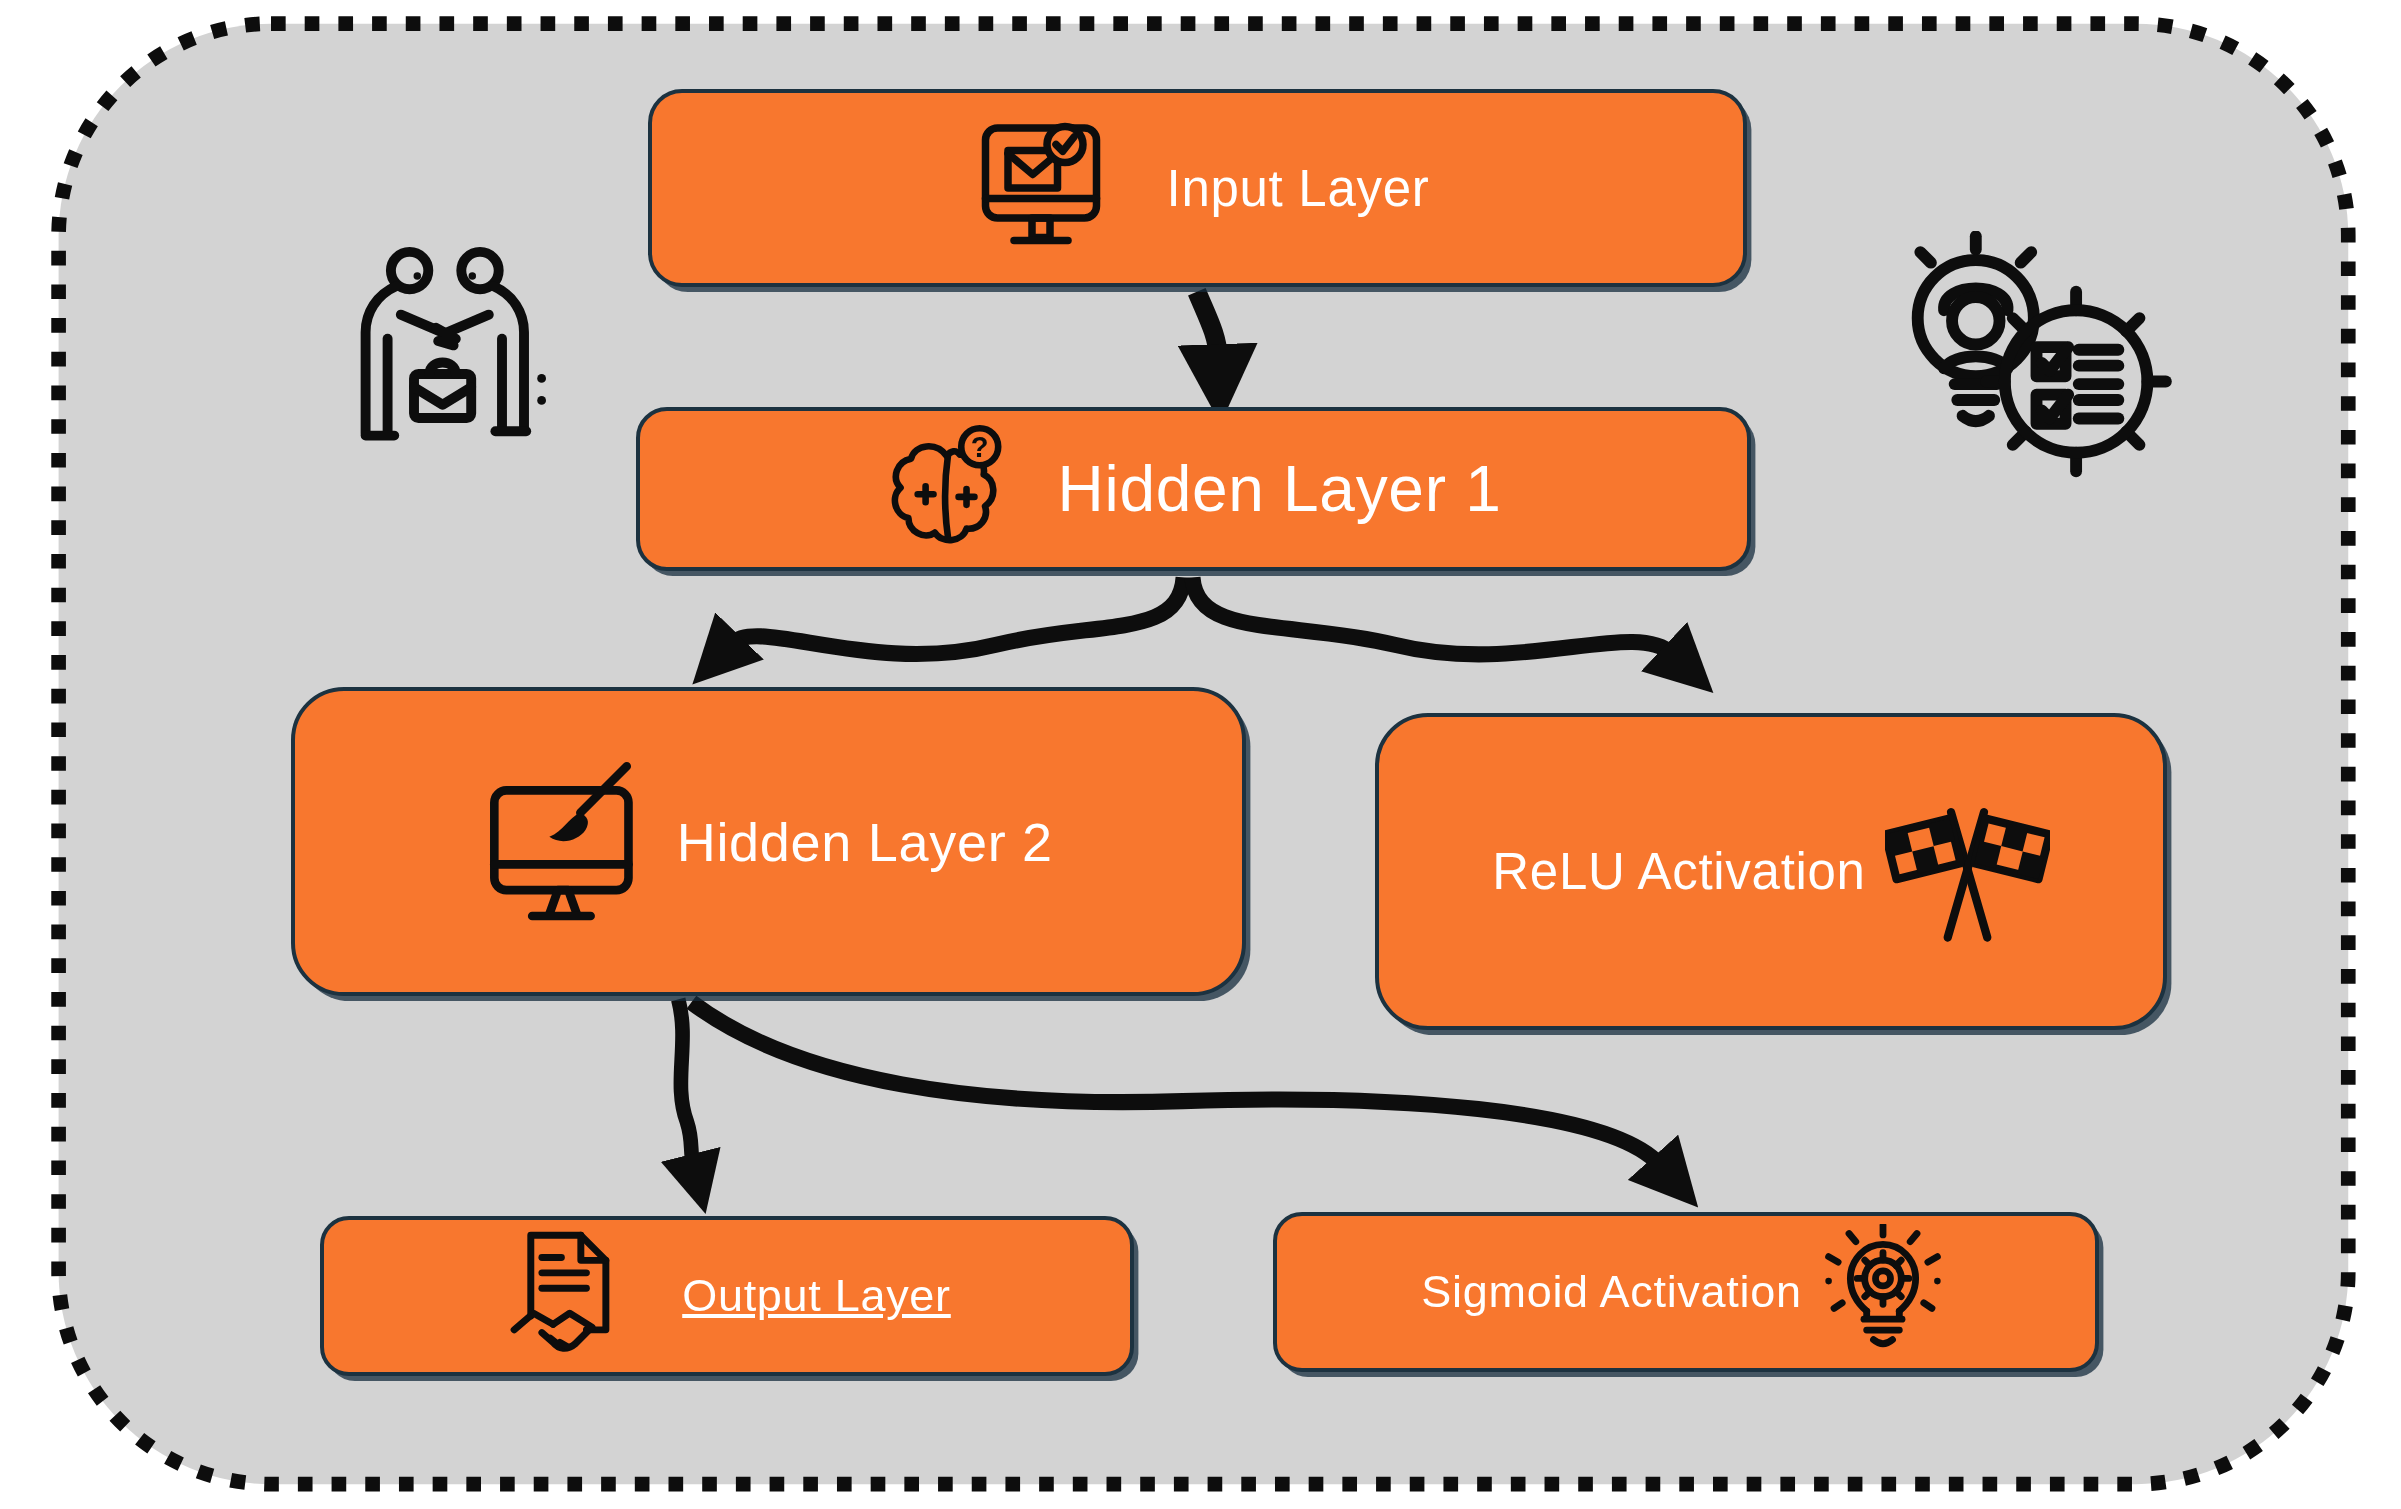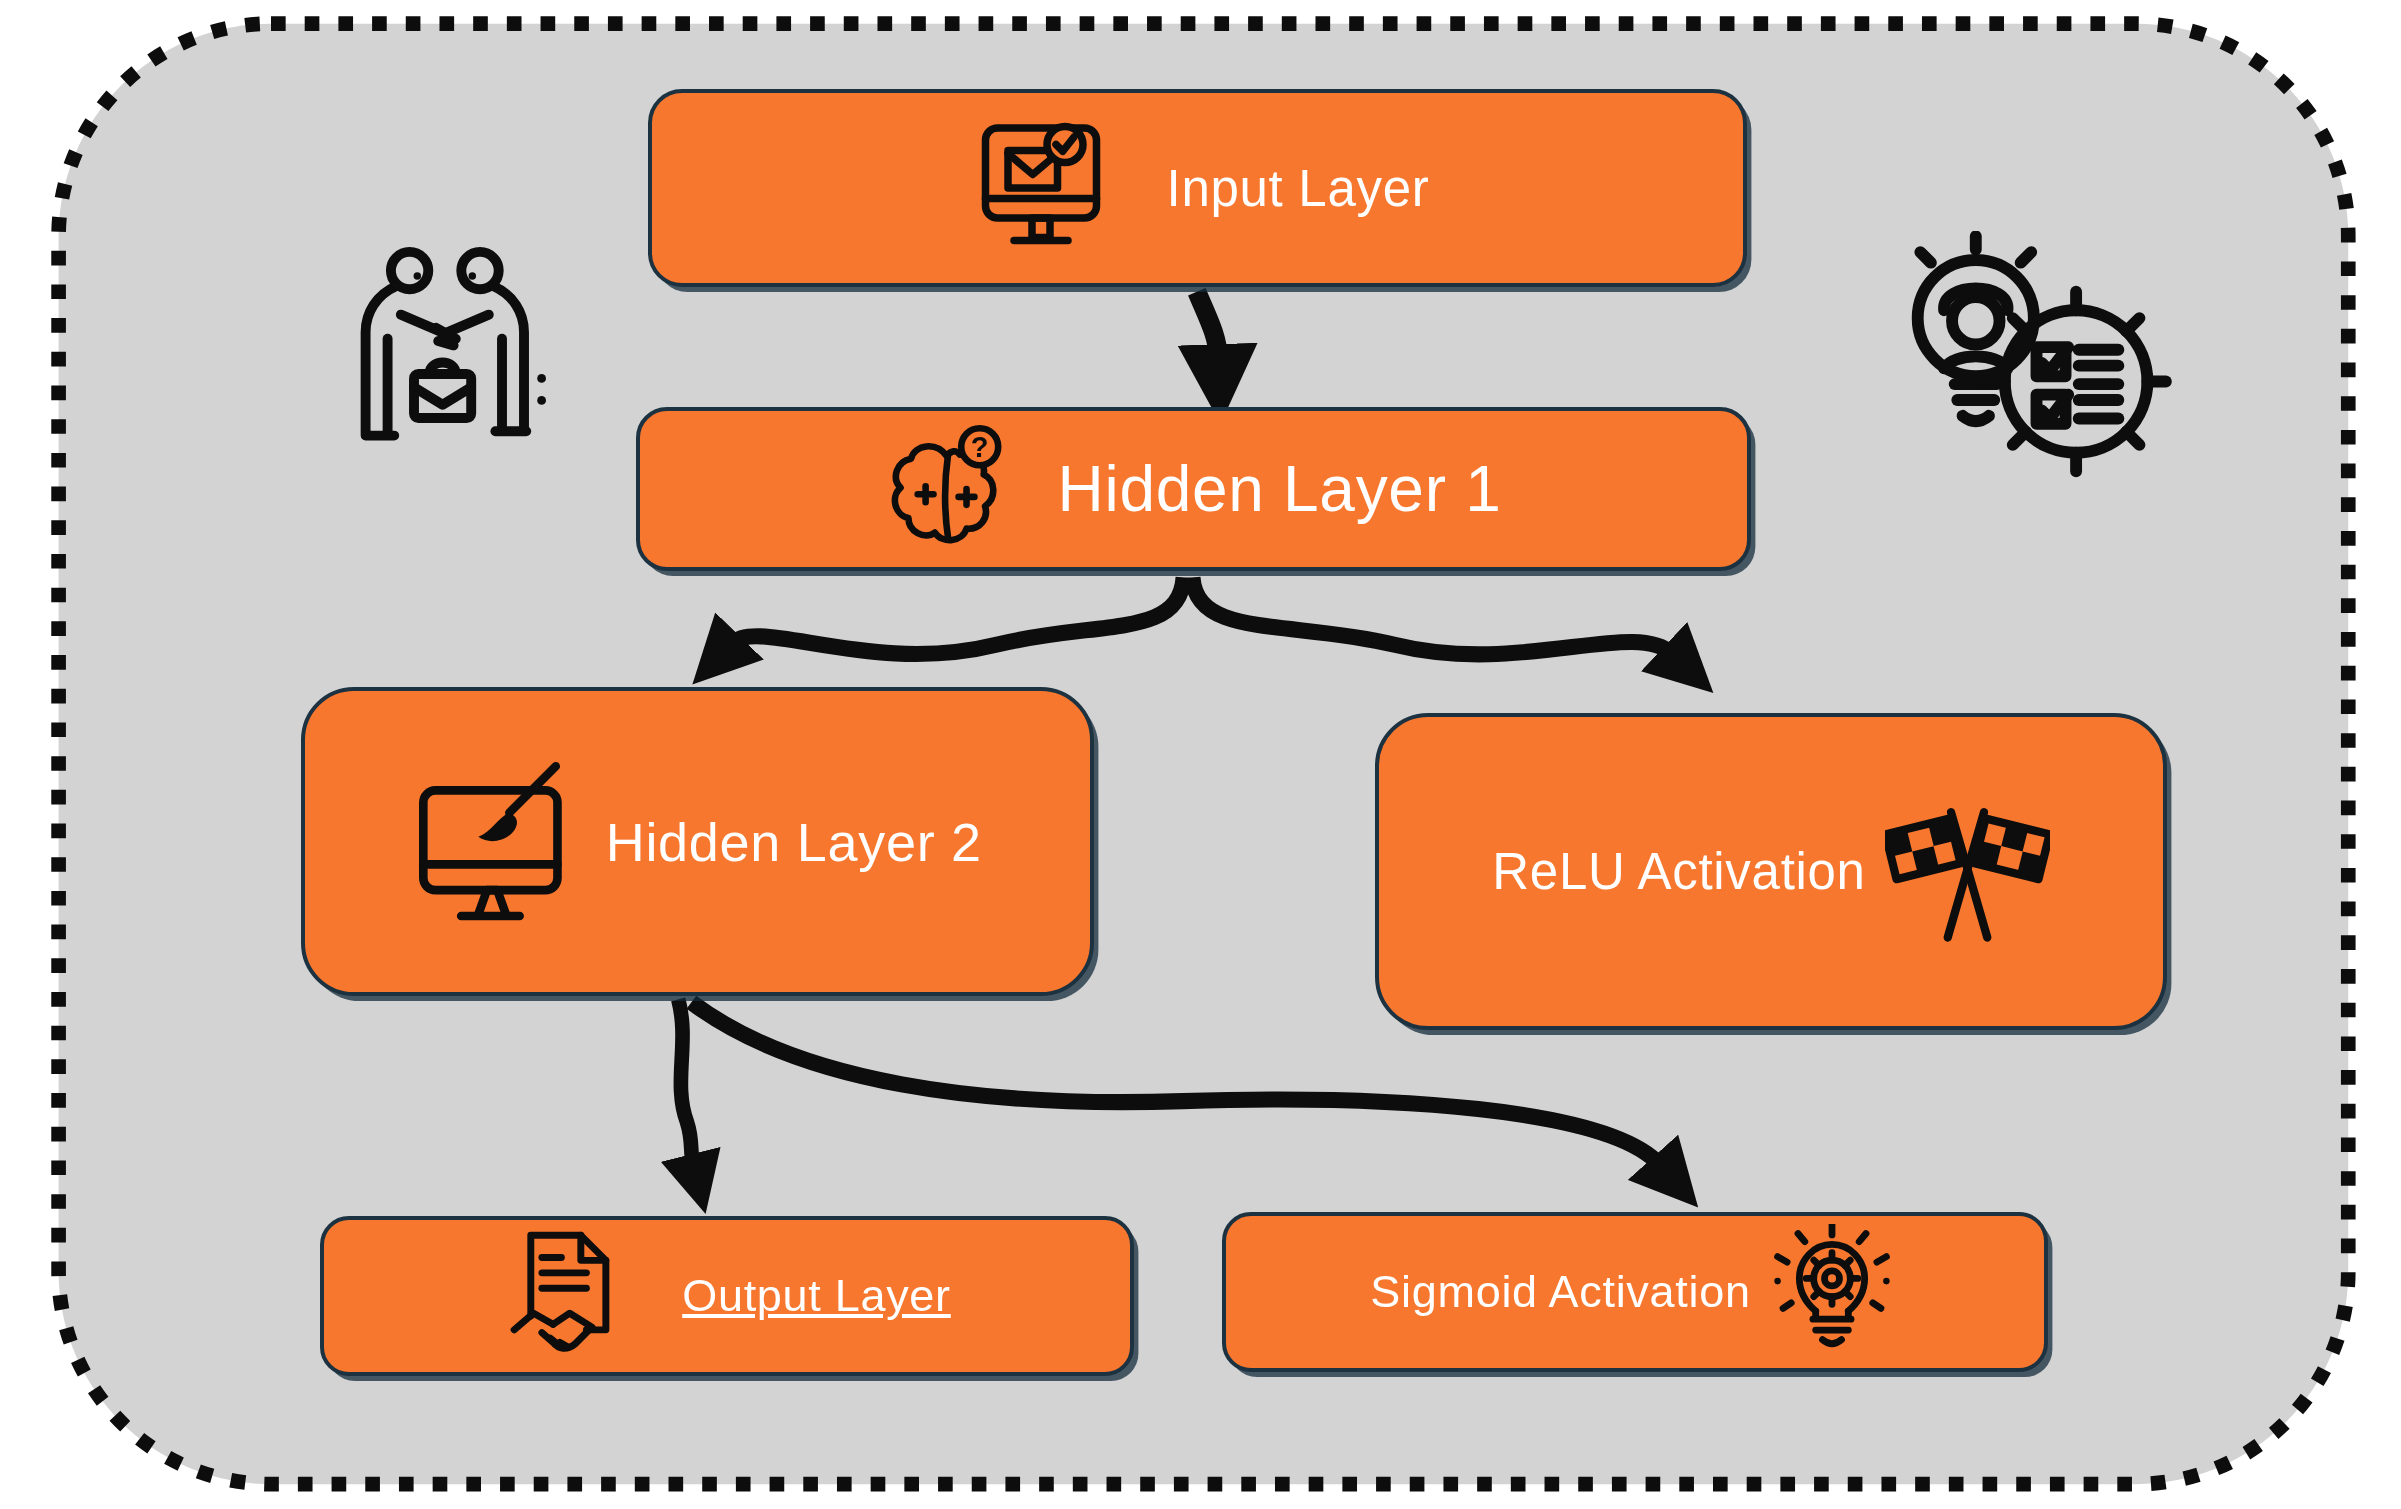--- a/index.html
+++ b/index.html
@@ -18,24 +18,24 @@
     position:absolute;display:flex;align-items:center;justify-content:center;
     background:var(--orange);
     border:4.4px solid var(--node-border);
     box-shadow:5.9px 6.6px 0 -1.5px rgba(22,44,62,0.75);
     box-sizing:border-box;
     color:#ffffff;white-space:nowrap;text-align:right;
   }
   .node .lbl{font-weight:400;letter-spacing:0.7px;}
   .n-input  {left:648px; top:89px; width:1099px;height:198px;border-radius:34px;gap:51px;}
   .n-hidden1{left:636px; top:407px; width:1115px;height:164px;border-radius:31px;gap:40px;}
-  .n-hidden2{left:301px; top:687px; width:793px;height:309px;border-radius:53px;gap:20.5px;}
+  .n-hidden2{left:291px; top:687px; width:955px;height:309px;border-radius:53px;gap:20.5px;}
   .n-relu   {left:1375px;top:700px; width:792px;height:317px;border-radius:53px;gap:19px;margin-top:13px;}
   .n-output {left:320px; top:1216px;width:814px;height:160px;border-radius:29px;gap:40px;text-decoration:underline;}
-  .n-sigmoid{left:1222px;top:1212px;width:826px;height:160px;border-radius:29px;gap:13px;}
+  .n-sigmoid{left:1273px;top:1212px;width:826px;height:160px;border-radius:29px;gap:13px;}
   .n-input  .lbl{font-size:51px;}
   .n-hidden1 .lbl{font-size:64px;}
   .n-hidden2 .lbl{font-size:54px;}
   .n-relu   .lbl{font-size:51px;}
   .n-output .lbl{font-size:45px;}
   .n-sigmoid .lbl{font-size:45px;}
   .icon{flex:0 0 auto;display:block;}
   .deco{position:absolute;}
   
   svg.ic *{stroke:var(--ink);stroke-width:5;fill:none;stroke-linecap:round;stroke-linejoin:round;}

